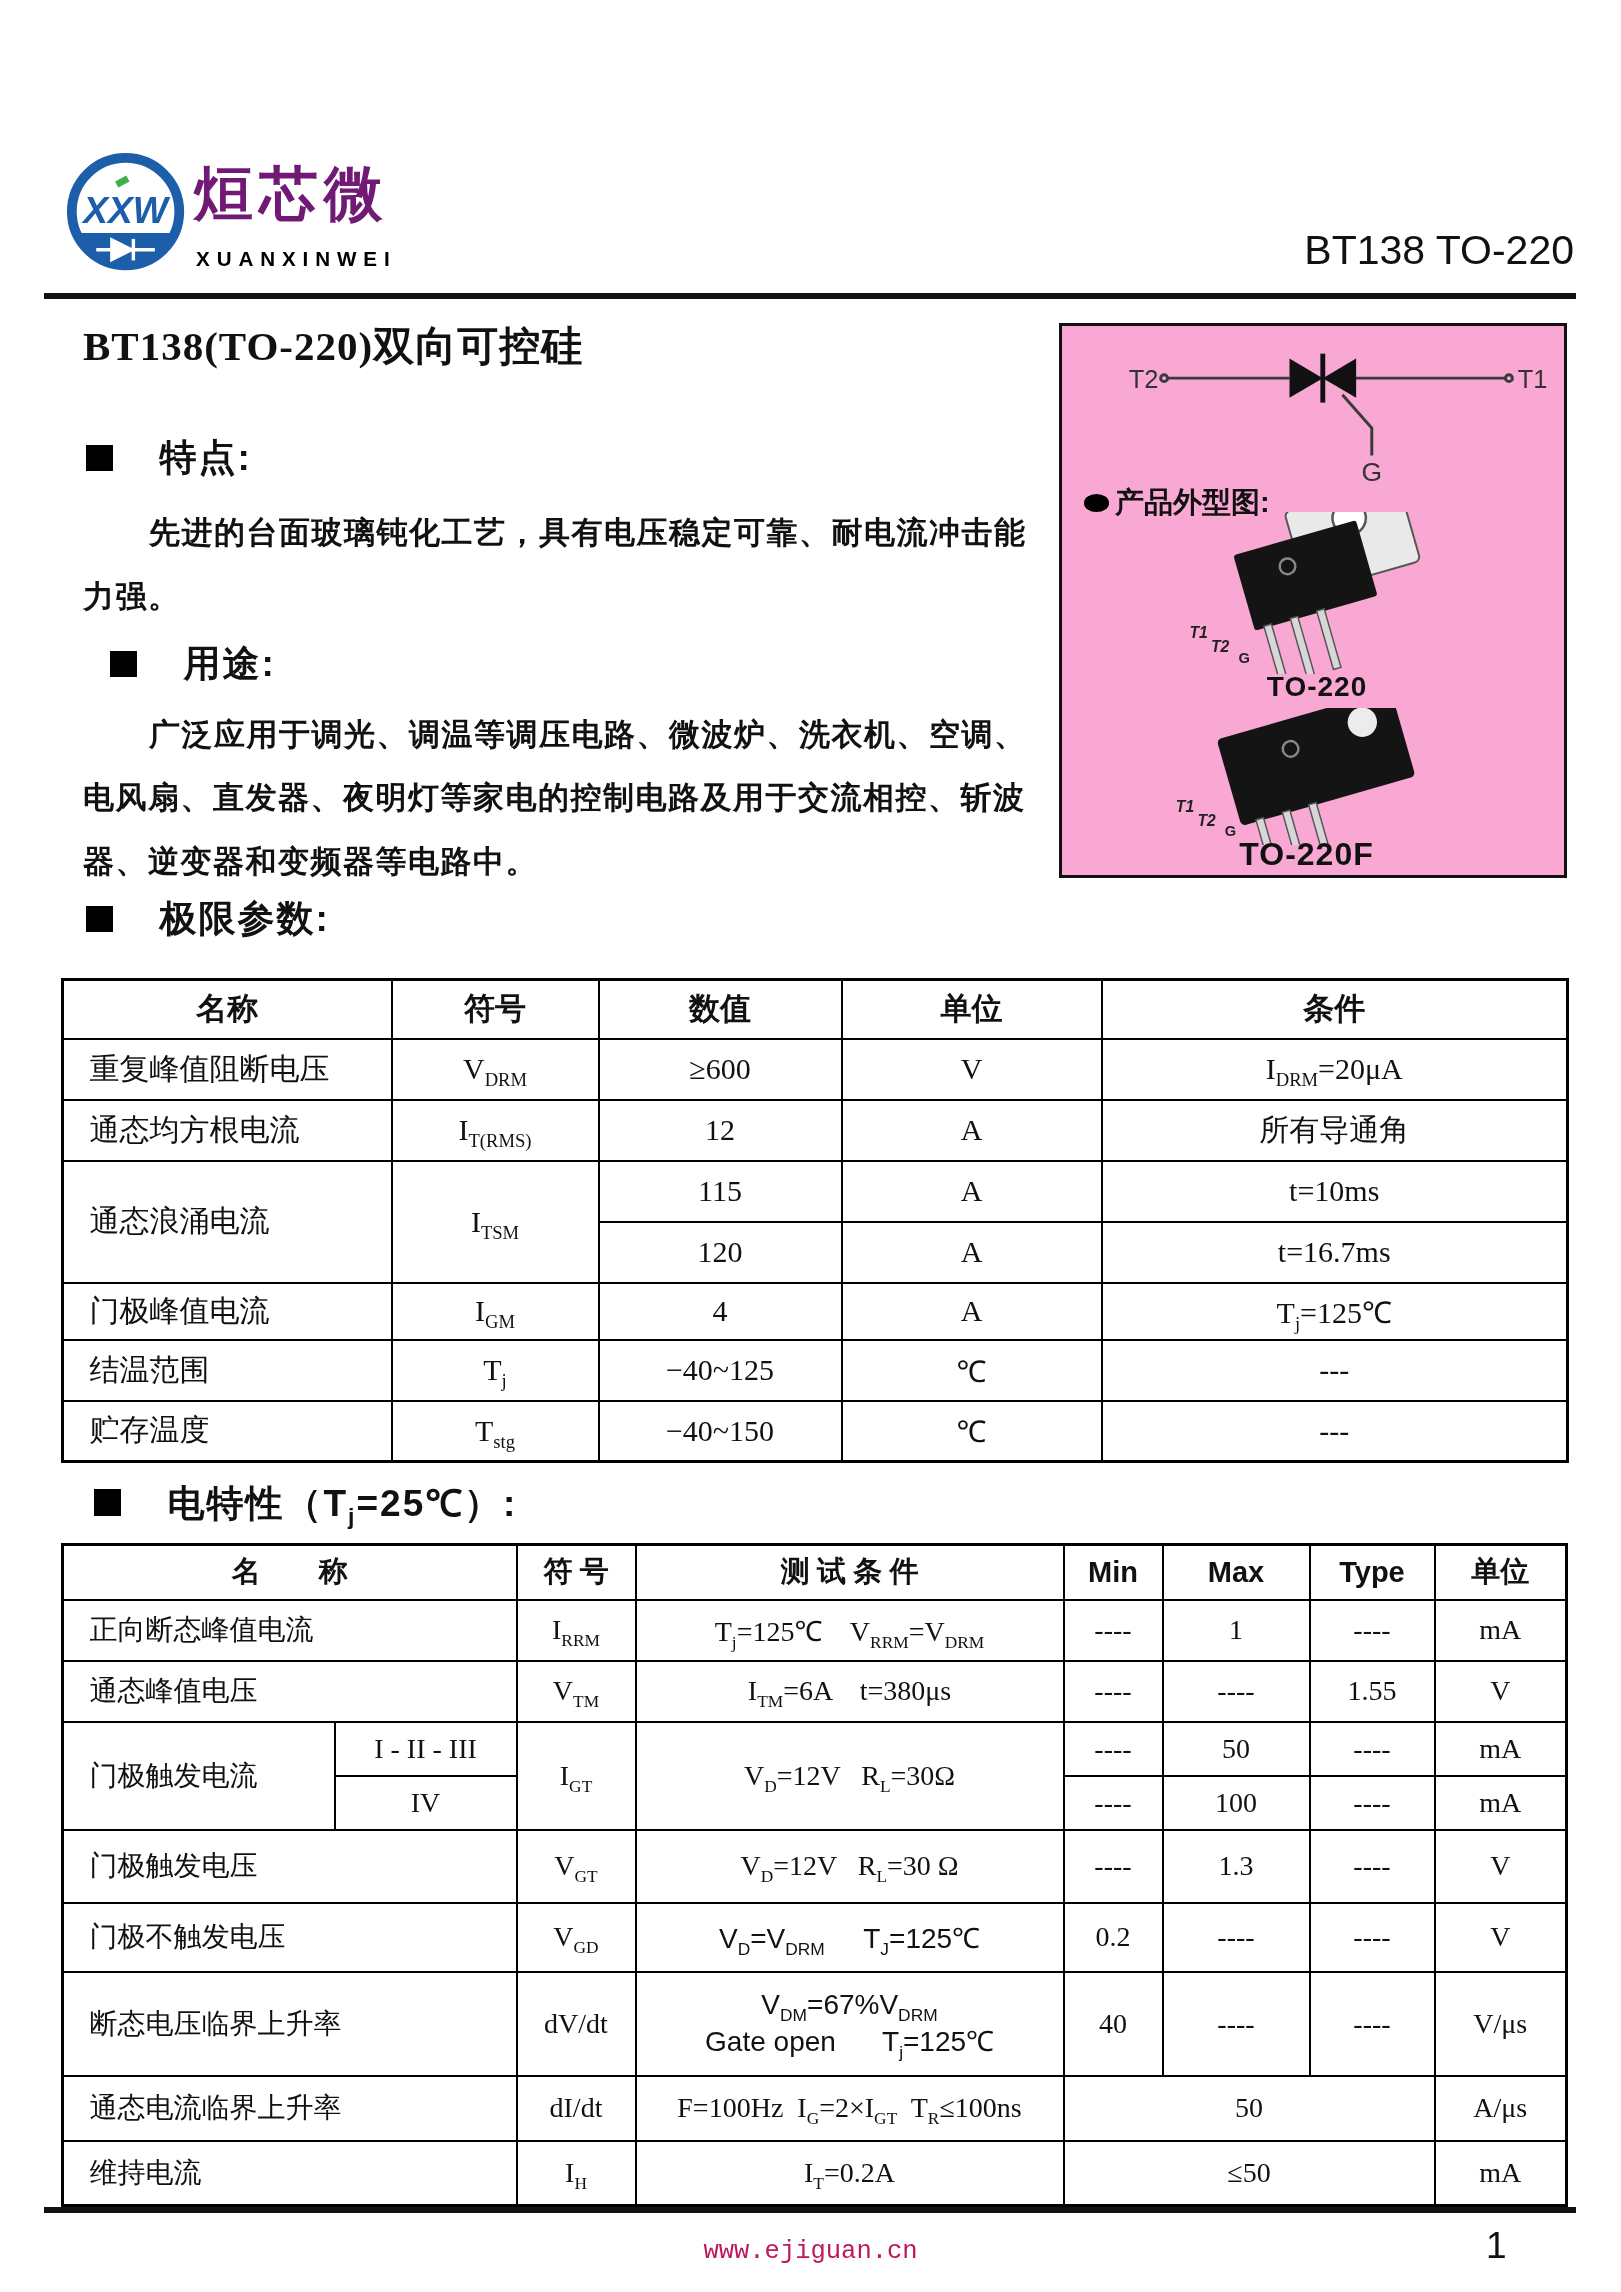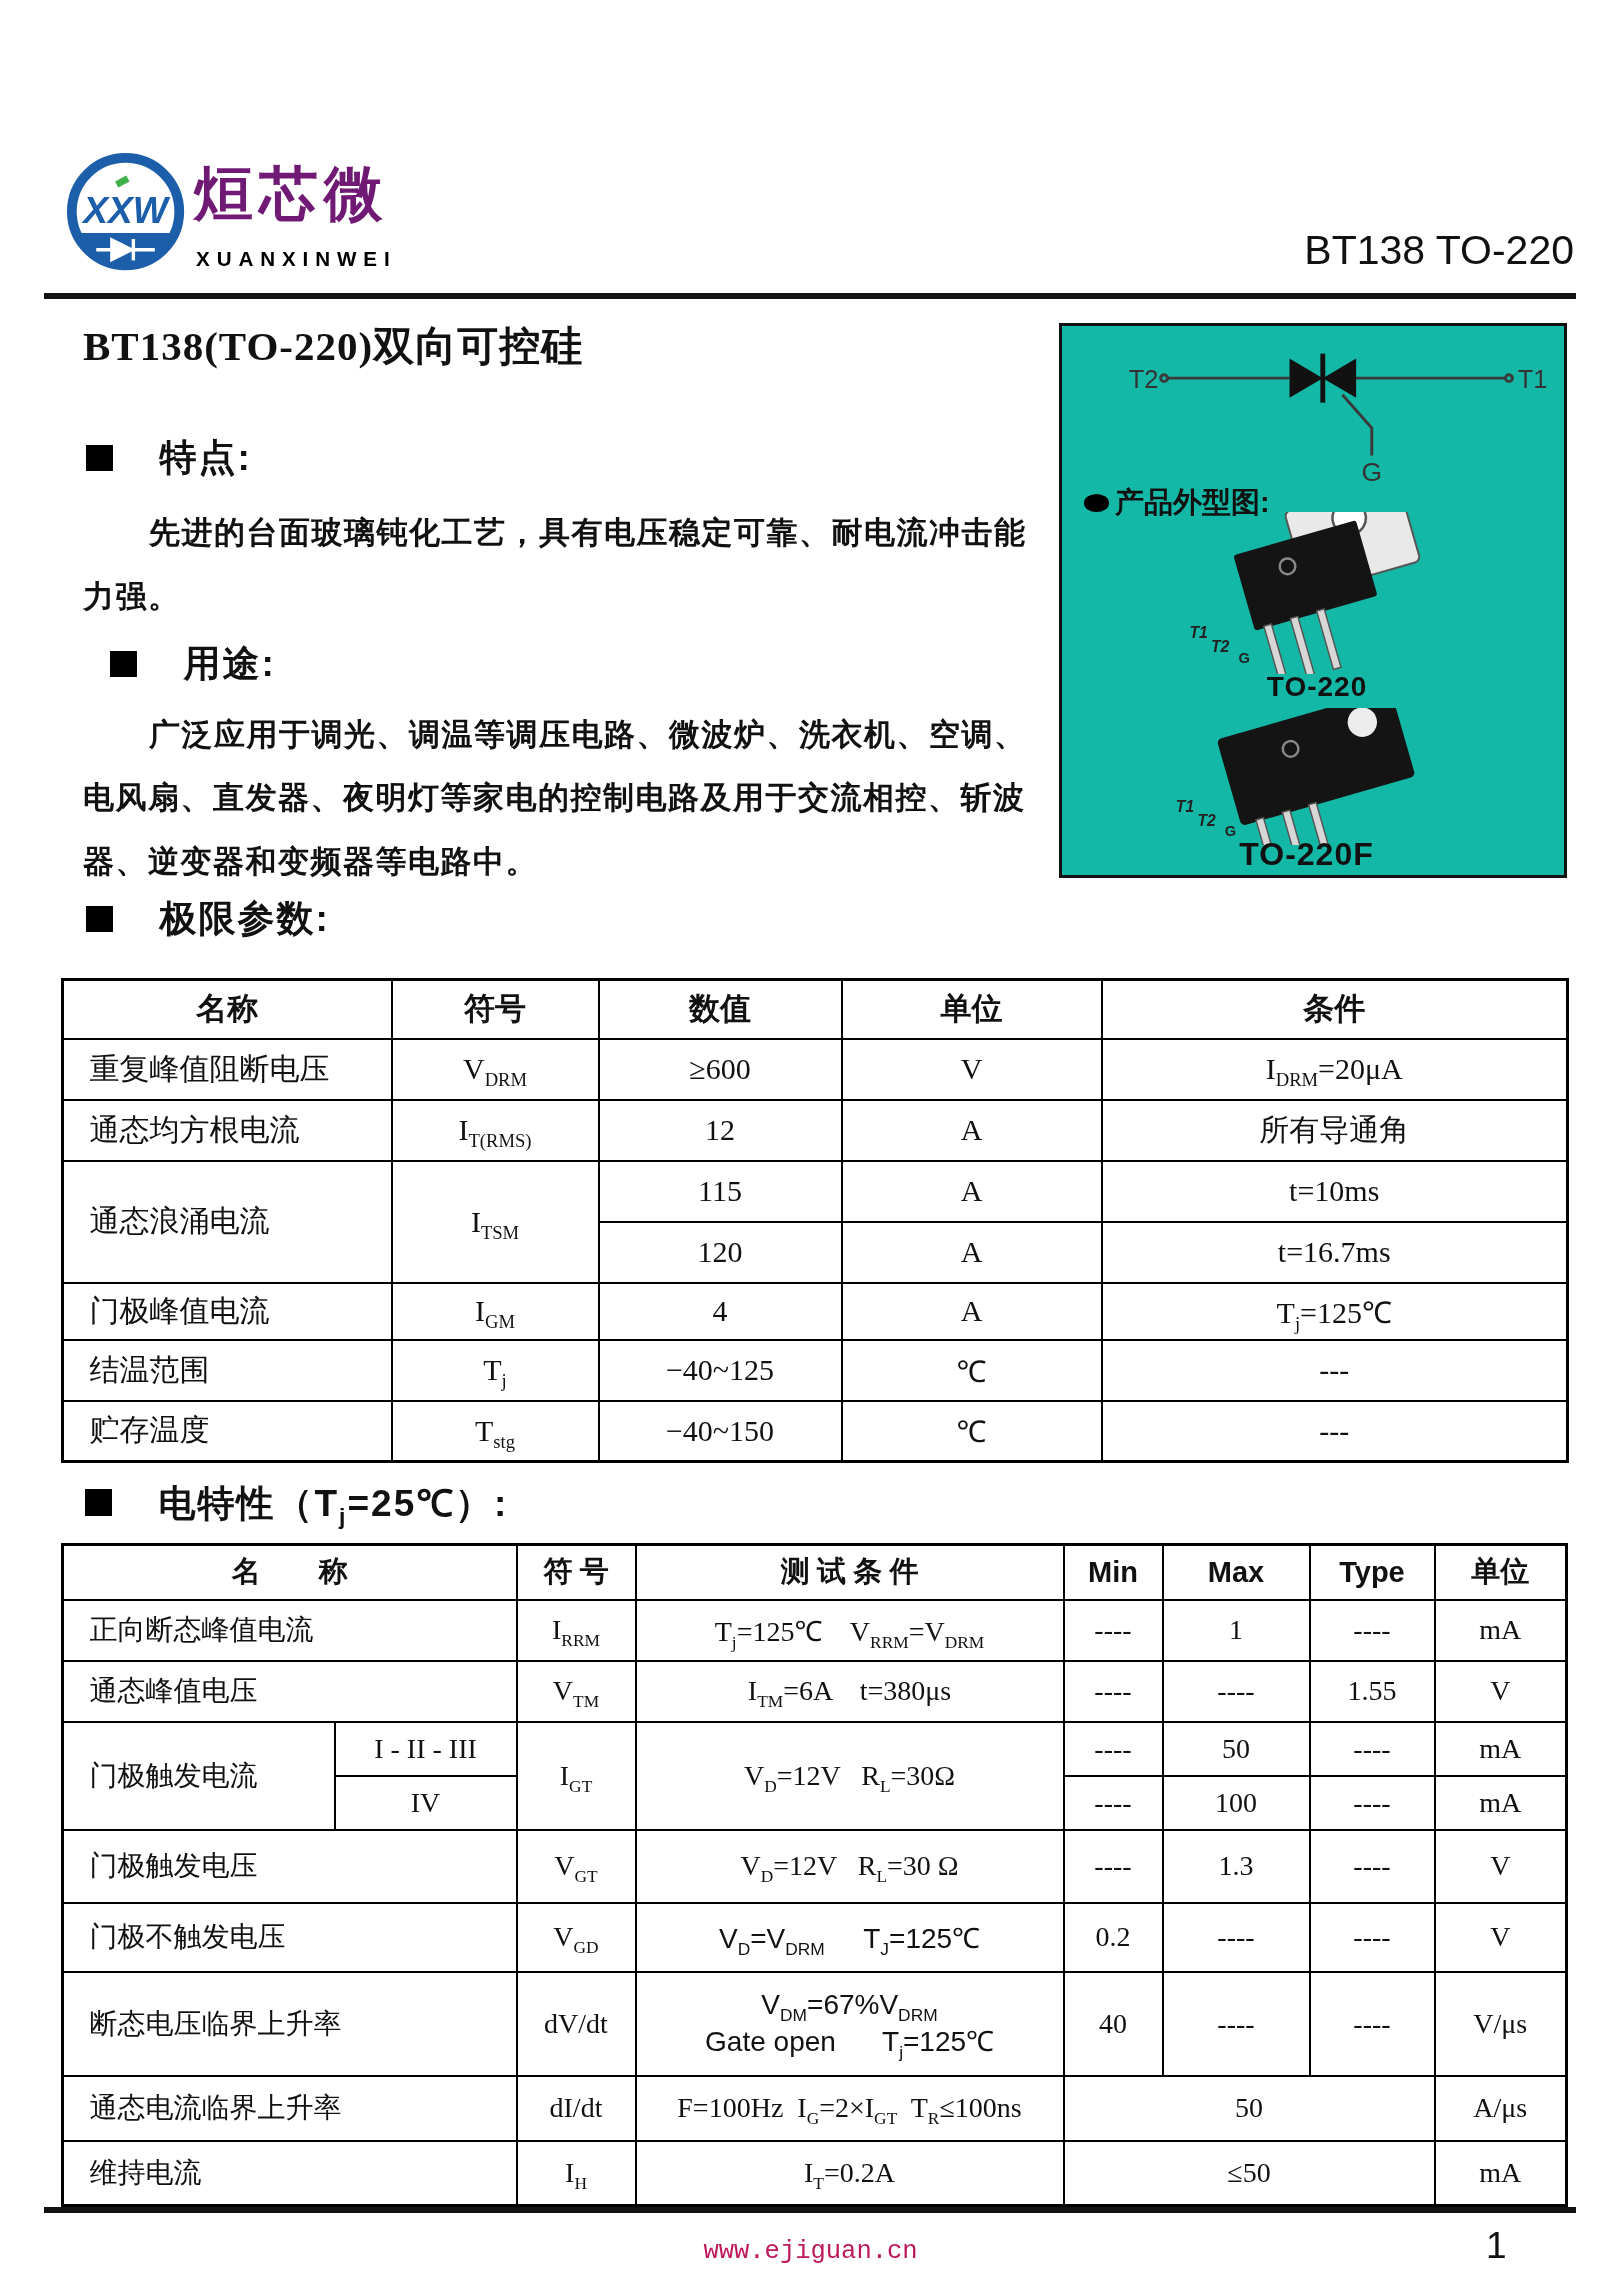--- a/index.html
+++ b/index.html
@@ -16,21 +16,21 @@
   .rule{background:#111; height:5.9px;}
 
   
   #doc-title{font-size:41px; font-weight:bold; font-family:"Liberation Serif",serif; letter-spacing:1px;}
   .sec-h{display:flex; align-items:center;}
   .sec-sq{width:26.5px; height:26.5px; background:#000; margin-right:47px; flex:0 0 auto;}
   .sec-label{font-size:37px; font-weight:bold; letter-spacing:2px;}
   .para{font-size:31px; font-weight:bold; letter-spacing:1.5px; white-space:nowrap;}
 
   
-  #figure-box{border:3.9px solid #111; background:#14b8a6;}
+  #figure-box{border:3.9px solid #111; background:#f9a8d4;}
   #outline-label{display:flex; align-items:center; font-size:29px; font-weight:bold;}
   .dot-icon{display:inline-block; width:25.5px; height:17.6px; background:#000; border-radius:50%; margin-right:5.9px;}
   .pkg-caption{font-size:28px; font-weight:bold; text-align:center; letter-spacing:1px;}
 
   
   table{border-collapse:collapse; table-layout:fixed; font-family:"Liberation Serif",serif;}
   td,th{border:2px solid #000; text-align:center; vertical-align:middle; white-space:pre-wrap; overflow:hidden; padding:0 3.9px;}
   table{border:3.9px solid #000;}
   #limits-table{font-size:30px;}
   #limits-table .hd{font-weight:bold; font-size:31px;font-family:Liberation Mono, monospace;}
@@ -201,21 +201,21 @@
     <tr style="height:61px">
       <td class="name-cell">贮存温度</td>
       <td>T<sub>stg</sub></td>
       <td>−40~150</td>
       <td>℃</td>
       <td>---</td>
     </tr>
   </tbody>
     </table>
 
-  <div class="abs sec-h" style="left:69px; top:1476px;padding-left:16px;">
+  <div class="abs sec-h" style="left:78px; top:1476px;padding-left:16px;">
     <span class="sec-sq"></span>
     <span class="sec-label">电特性（T<sub>j</sub>=25℃）:</span>
   </div>
 
   <table class="abs" id="elec-table" style="left:61px; top:1543px; width:1505px;border-radius:27px;">
     <colgroup>
       <col style="width:272px">
         <col style="width:182px">
         <col style="width:119px">
         <col style="width:428px">

